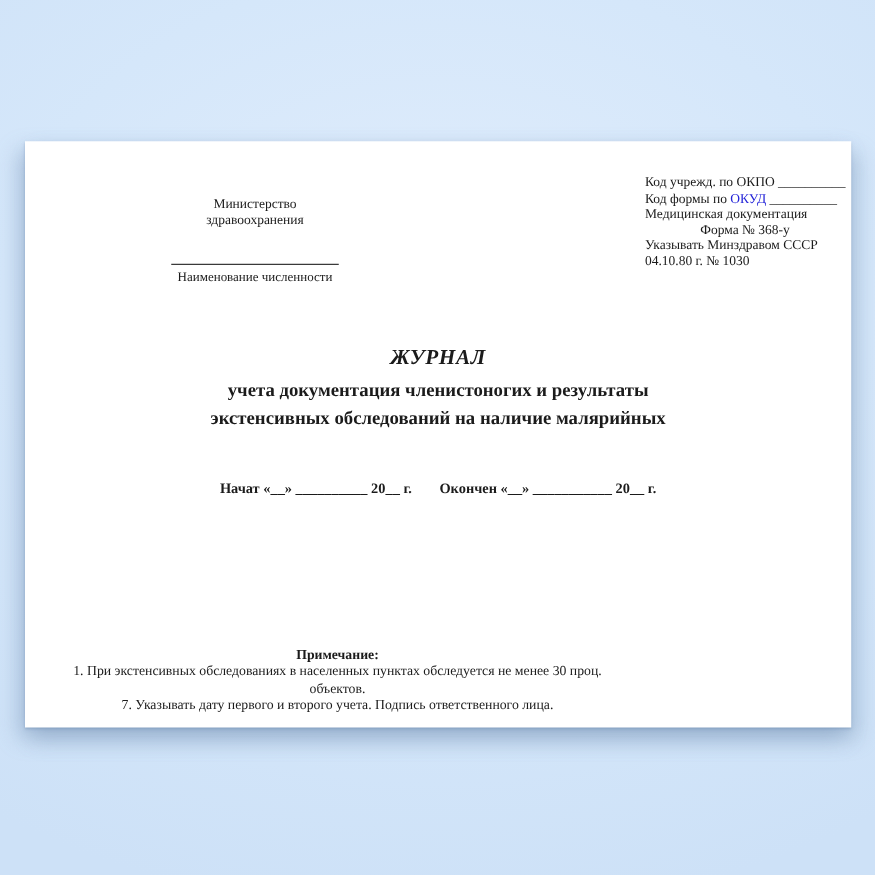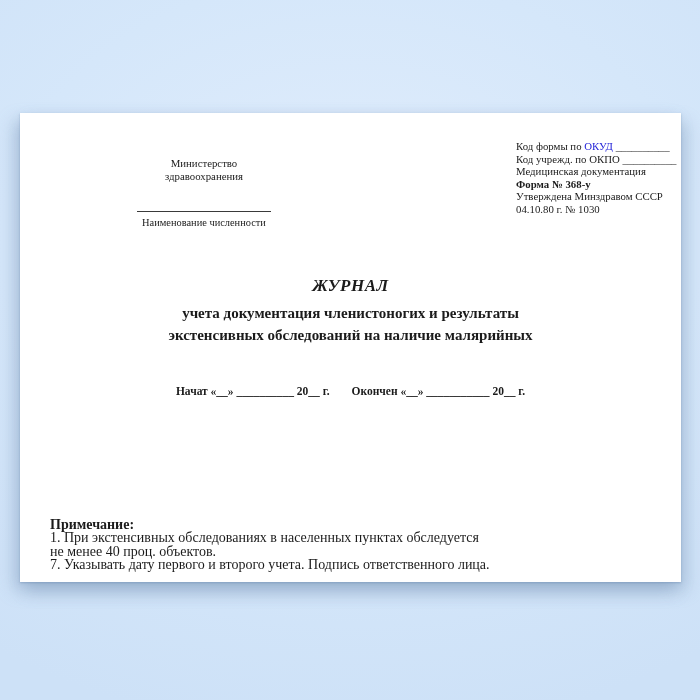--- a/index.html
+++ b/index.html
@@ -48,21 +48,21 @@
   
   .hdr-right {
     position: absolute;
     left: 496px;
     top: 27px;
     width: 160px;
     font-size: 10.8px;
     line-height: 12.6px;
     white-space: nowrap;
   }
-  .hdr-right .bold { font-weight: bold; }
+  .hdr-right .bold { font-weight: normal; text-align: center; }
   a.link {
     color: #2424d8;
     text-decoration: none;
     cursor: pointer;
   }
   
   .title-block {
     position: absolute;
     left: 0;
     top: 163px;
@@ -92,57 +92,58 @@
     font-size: 11.5px;
     font-weight: bold;
     white-space: nowrap;
   }
   
   .notes {
     position: absolute;
     left: 30px;
     top: 405px;
     width: 440px;
-    font-size: 14px;
+    font-size: 11px;
     line-height: 13.3px;
+    text-align: center;
   }
   .notes-label { font-weight: bold; }
 </style>
 </head>
 <body>
 
 <div class="stage">
   <div class="paper">
 
     <div class="hdr-left">
       <div>Министерство здравоохранения</div>
       <div class="inst-line"></div>
       <div class="inst-caption">Наименование численности</div>
     </div>
 
     <div class="hdr-right">
+      <div>Код учрежд. по ОКПО __________</div>
       <div><span>Код формы по </span><a class="link">ОКУД</a><span> __________</span></div>
-      <div>Код учрежд. по ОКПО __________</div>
       <div>Медицинская документация</div>
       <div class="bold">Форма № 368-у</div>
-      <div>Утверждена Минздравом СССР</div>
+      <div>Указывать Минздравом СССР</div>
       <div>04.10.80 г. № 1030</div>
     </div>
 
     <div class="title-block">
       <div class="title-h1">ЖУРНАЛ</div>
       <div class="title-h2">учета документация членистоногих и результаты</div>
       <div class="title-h2">экстенсивных обследований на наличие малярийных</div>
     </div>
 
     <div class="dates-row">
       <span>Начат «__» __________ 20__ г.</span>
       <span>Окончен «__» ___________ 20__ г.</span>
     </div>
 
     <div class="notes">
       <div class="notes-label">Примечание:</div>
-      <div>1. При экстенсивных обследованиях в населенных пунктах обследуется не менее 40 проц. объектов.</div>
+      <div>1. При экстенсивных обследованиях в населенных пунктах обследуется не менее 30 проц. объектов.</div>
       <div>7. Указывать дату первого и второго учета. Подпись ответственного лица.</div>
     </div>
 
   </div>
 </div>
 
 </body></html>

